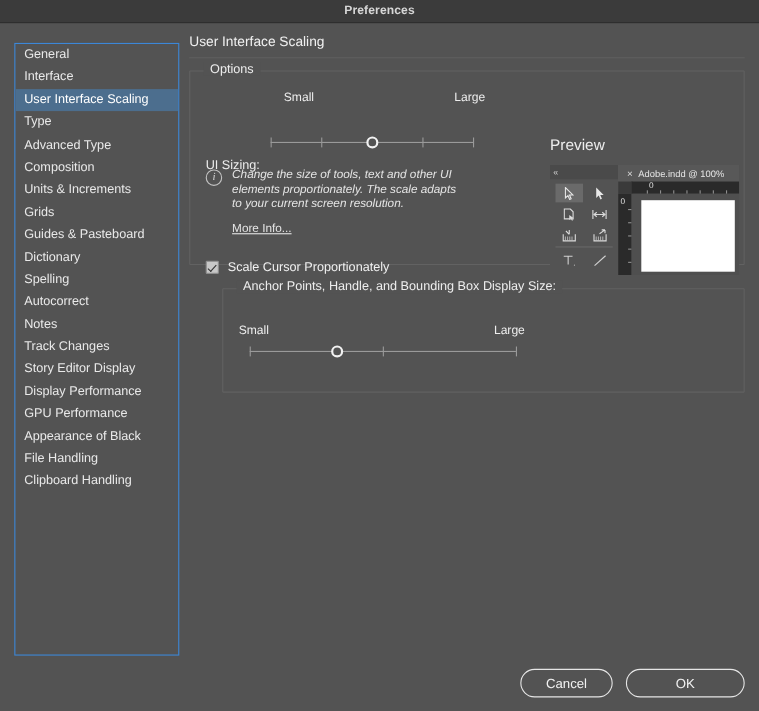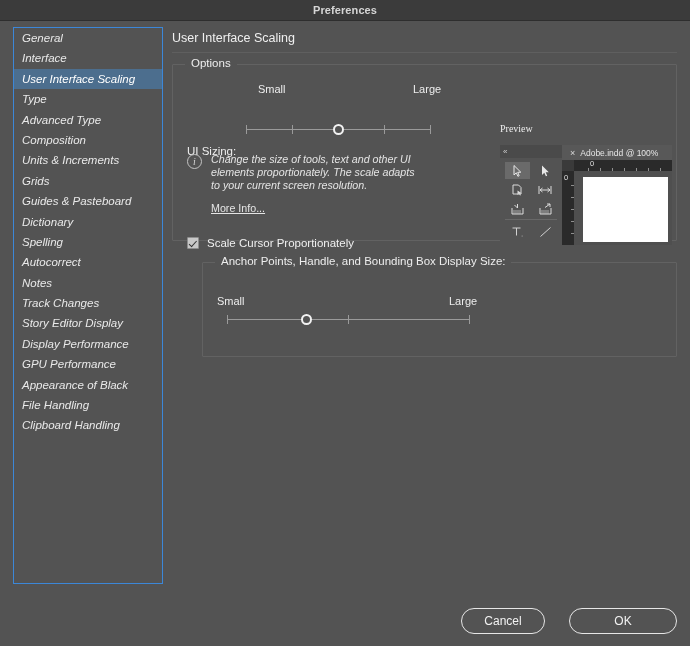--- a/index.html
+++ b/index.html
@@ -39,27 +39,26 @@
     top: 21px;
     left: 0;
     right: 0;
     bottom: 0;
   }
 
   
   .sidebar {
     position: absolute;
     left: 13px;
-    top: 6px;
+    top: 18px;
     width: 148px;
     height: 555px;
     border: 1px solid #3c87d8;
     background: #535353;
     overflow: hidden;
-    font-style: italic;
   }
   .sidebar-item {
     height: 20.4px;
     line-height: 20.4px;
     padding-left: 8px;
     font-size: 11.5px;
     color: #e9e9e9;
     white-space: nowrap;
     box-sizing: border-box;
   }
@@ -232,24 +231,23 @@
   }
 
   
   .preview-wrap {
     position: absolute;
     left: 327px;
     top: 58px;
     width: 176px;
   }
   .preview-title {
-    font-size: 10px;
+    font-size: 14px;
     color: #ededed;
     margin-bottom: 11px;
-    font-family: Liberation Serif, serif;
   }
   .preview-frame {
     position: relative;
     width: 172px;
     height: 100px;
     background: #5d5d5d;
     overflow: hidden;
   }
   
   .mini-tools {
@@ -350,21 +348,21 @@
     right: 4px; bottom: 3px;
     background: #ffffff;
   }
 
   
   .buttons {
     position: absolute;
     right: 13px;
     bottom: 12px;
     display: flex;
-    gap: 24px;
+    gap: 12px;
   }
   .btn {
     height: 26px;
     min-width: 84px;
     padding: 0 18px;
     border-radius: 13px;
     border: 1px solid #e6e6e6;
     background: transparent;
     color: #f2f2f2;
     font-size: 12px;

